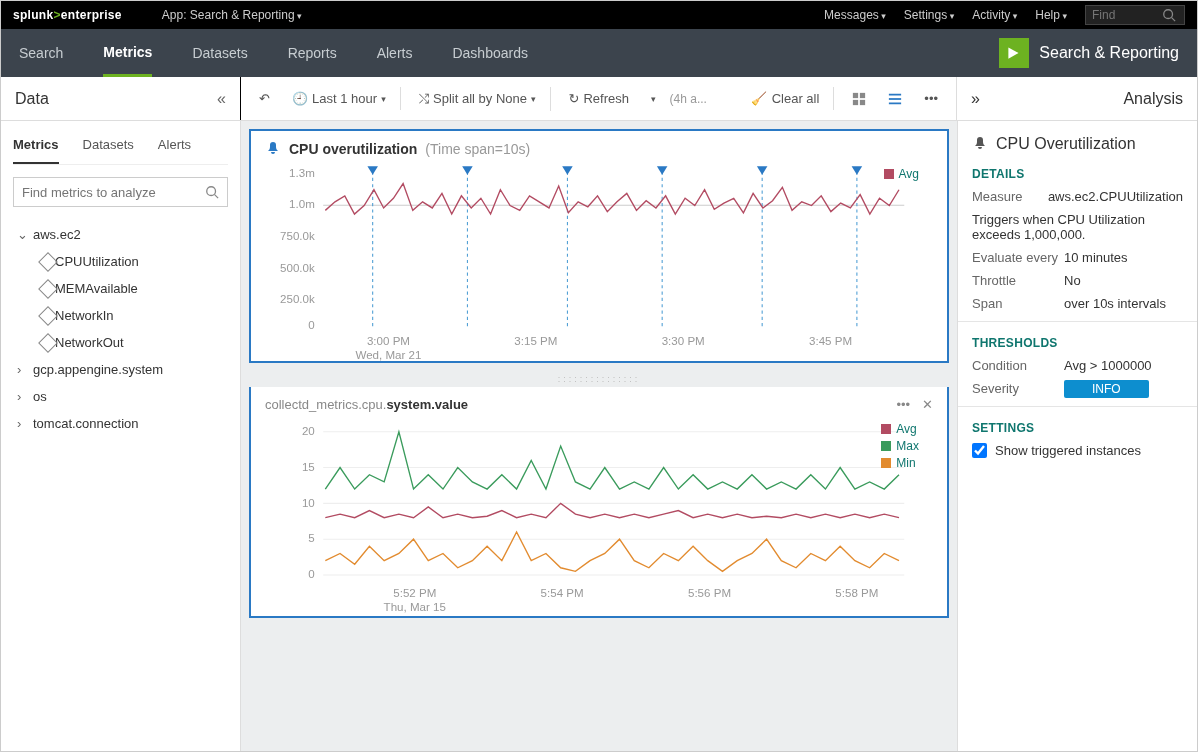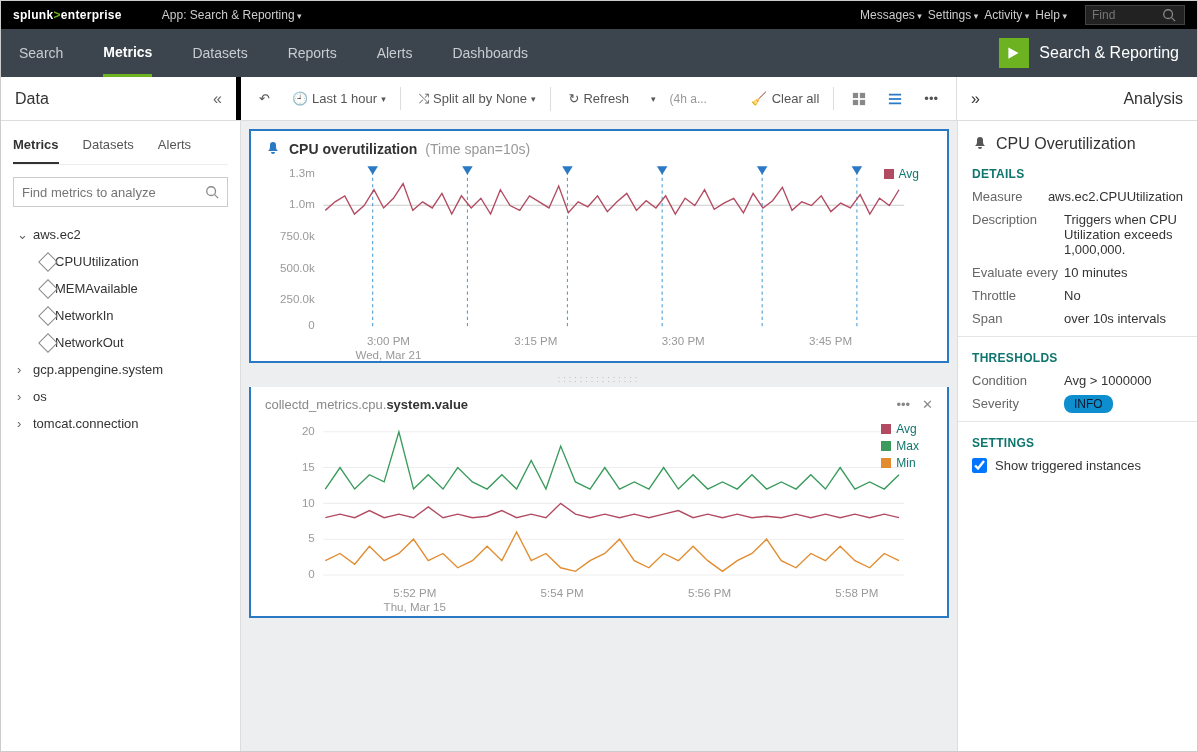--- a/index.html
+++ b/index.html
@@ -4,36 +4,36 @@
 <style>
 * { box-sizing: border-box; margin: 0; padding: 0; font-family: "Helvetica Neue", Arial, sans-serif; }
 body { background: #fff; font-size: 13px; color: #333; width: 1198px; height: 752px; overflow: hidden; border: 1px solid #ccc; }
 
 
 .topbar { background: #000; color: #ccc; height: 28px; display: flex; align-items: center; padding: 0 12px; font-size: 12px; }
 .topbar .logo { color: #fff; font-weight: bold; letter-spacing: .3px; }
 .topbar .logo .gt { color: #6db221; }
 .topbar .app { margin-left: 40px; color: #ccc; }
 .topbar .spacer { flex: 1; }
-.topbar .menu-item { margin-left: 6px; color: #ccc; cursor: pointer; }
+.topbar .menu-item { margin-left: 18px; color: #ccc; cursor: pointer; }
 .topbar .search { margin-left: 18px; background: #222; border: 1px solid #444; height: 20px; width: 100px; display: flex; align-items: center; padding: 0 6px; color: #888; }
 .topbar .search input { background: transparent; border: none; outline: none; color: #ccc; width: 70px; font-size: 12px; }
 .caret-d::after { content: " \25BE"; font-size: 9px; }
 
 
 .navbar { background: #3c444d; color: #ccc; height: 48px; display: flex; align-items: center; padding: 0 18px; }
 .navbar .nav-item { margin-right: 40px; color: #c7cdd1; cursor: pointer; font-size: 14px; padding: 14px 0; }
 .navbar .nav-item.active { color: #fff; font-weight: 600; border-bottom: 3px solid #6db221; }
 .navbar .spacer { flex: 1; }
 .navbar .sr { display: flex; align-items: center; color: #fff; font-size: 16px; font-weight: 500; }
 .navbar .sr-icon { width: 30px; height: 30px; background: #6db221; margin-right: 10px; display: flex; align-items: center; justify-content: center; color: #fff; font-weight: bold; }
 
 
 .toolbar-row { display: flex; height: 44px; border-bottom: 1px solid #ddd; }
-.toolbar-left { width: 240px; border-right: 5px solid #000000; display: flex; align-items: center; padding: 0 14px; font-size: 16px; color: #333; }
+.toolbar-left { width: 240px; border-right: 1px solid #000000; display: flex; align-items: center; padding: 0 14px; font-size: 16px; color: #333; }
 .toolbar-left .collapse { margin-left: auto; color: #666; cursor: pointer; }
 .toolbar-center { flex: 1; display: flex; align-items: center; padding: 0 10px; gap: 6px; border-right: 1px solid #ddd; }
 .toolbar-right { width: 240px; display: flex; align-items: center; padding: 0 14px; font-size: 16px; }
 .tbtn { border: none; background: none; padding: 4px 8px; color: #555; font-size: 13px; cursor: pointer; display: flex; align-items: center; gap: 4px; }
 .tbtn.sep { border-right: 1px solid #ddd; padding-right: 14px; margin-right: 4px; }
 .toolbar-center .spacer { flex: 1; }
 .icon-sm { width: 14px; height: 14px; display: inline-block; }
 
 
 .main { display: flex; height: calc(752px - 28px - 48px - 44px - 2px); }
@@ -66,21 +66,21 @@
 .drag-handle { text-align: center; color: #bbb; font-size: 9px; letter-spacing: 3px; padding: 3px 0; cursor: row-resize; }
 .bell-svg { width:16px; height:16px; }
 
 
 .rightp { width: 240px; border-left: 1px solid #ddd; padding: 14px; overflow: auto; font-size: 13px; }
 .rightp h2 { font-size: 16px; font-weight: 500; margin-bottom: 14px; display: flex; align-items: center; gap: 8px; color: #333; }
 .rightp h3 { font-size: 12px; font-weight: 700; color: #0f766e; margin: 14px 0 8px; letter-spacing: .3px; }
 .kv { display: flex; margin-bottom: 8px; }
 .kv .k { width: 92px; color: #666; }
 .kv .v { flex: 1; color: #333; }
-.badge-info { background: #0d8ecf; color: #0f172a; padding: 2px 10px; font-size: 12px; border-radius: 8px; }
+.badge-info { background: #0d8ecf; color: #ffffff; padding: 2px 28px; font-size: 12px; border-radius: 2px; }
 .hr { border-top: 1px solid #e5e5e5; margin: 10px -14px; }
 .chk { display: flex; align-items: center; gap: 8px; }
 .chk input { width: 15px; height: 15px; }
 </style>
 </head>
 <body>
 
 <div class="topbar">
   <span class="logo"><span>splunk</span><span class="gt">&gt;</span><span>enterprise</span></span>
   <span class="app caret-d">App: Search &amp; Reporting</span>
@@ -315,21 +315,20 @@
           <path d="M8 1a3 3 0 0 0-3 3v2c0 2-1 3-2 4h10c-1-1-2-2-2-4V4a3 3 0 0 0-3-3zM6 11a2 2 0 0 0 4 0"></path>
         </svg>
       <span>CPU Overutilization</span>
     </h2>
     <h3>DETAILS</h3>
     <div class="kv">
         <span class="k">Measure</span>
         <span class="v">aws.ec2.CPUUtilization</span>
       </div>
     <div class="kv">
-        <span class="k">Description</span>
         <span class="v">Triggers when CPU Utilization exceeds 1,000,000.</span>
       </div>
     <div class="kv">
         <span class="k">Evaluate every</span>
         <span class="v">10 minutes</span>
       </div>
     <div class="kv">
         <span class="k">Throttle</span>
         <span class="v">No</span>
       </div>

